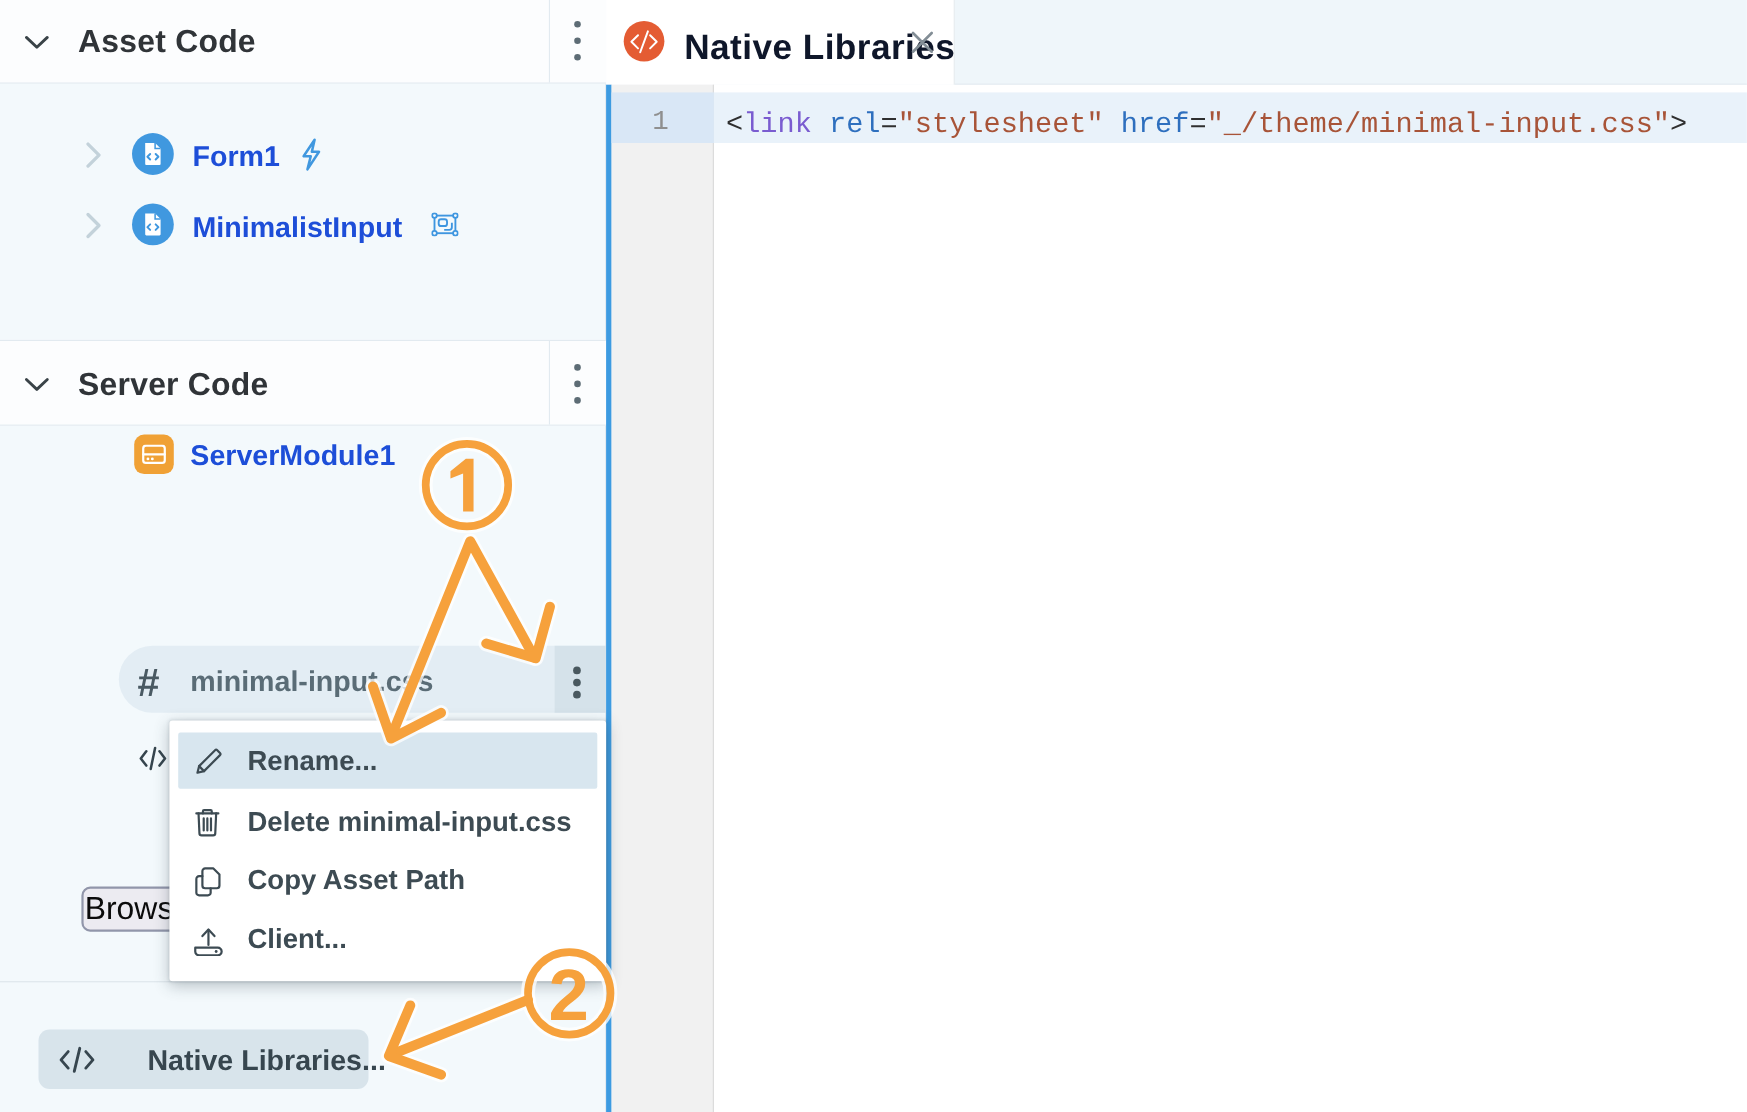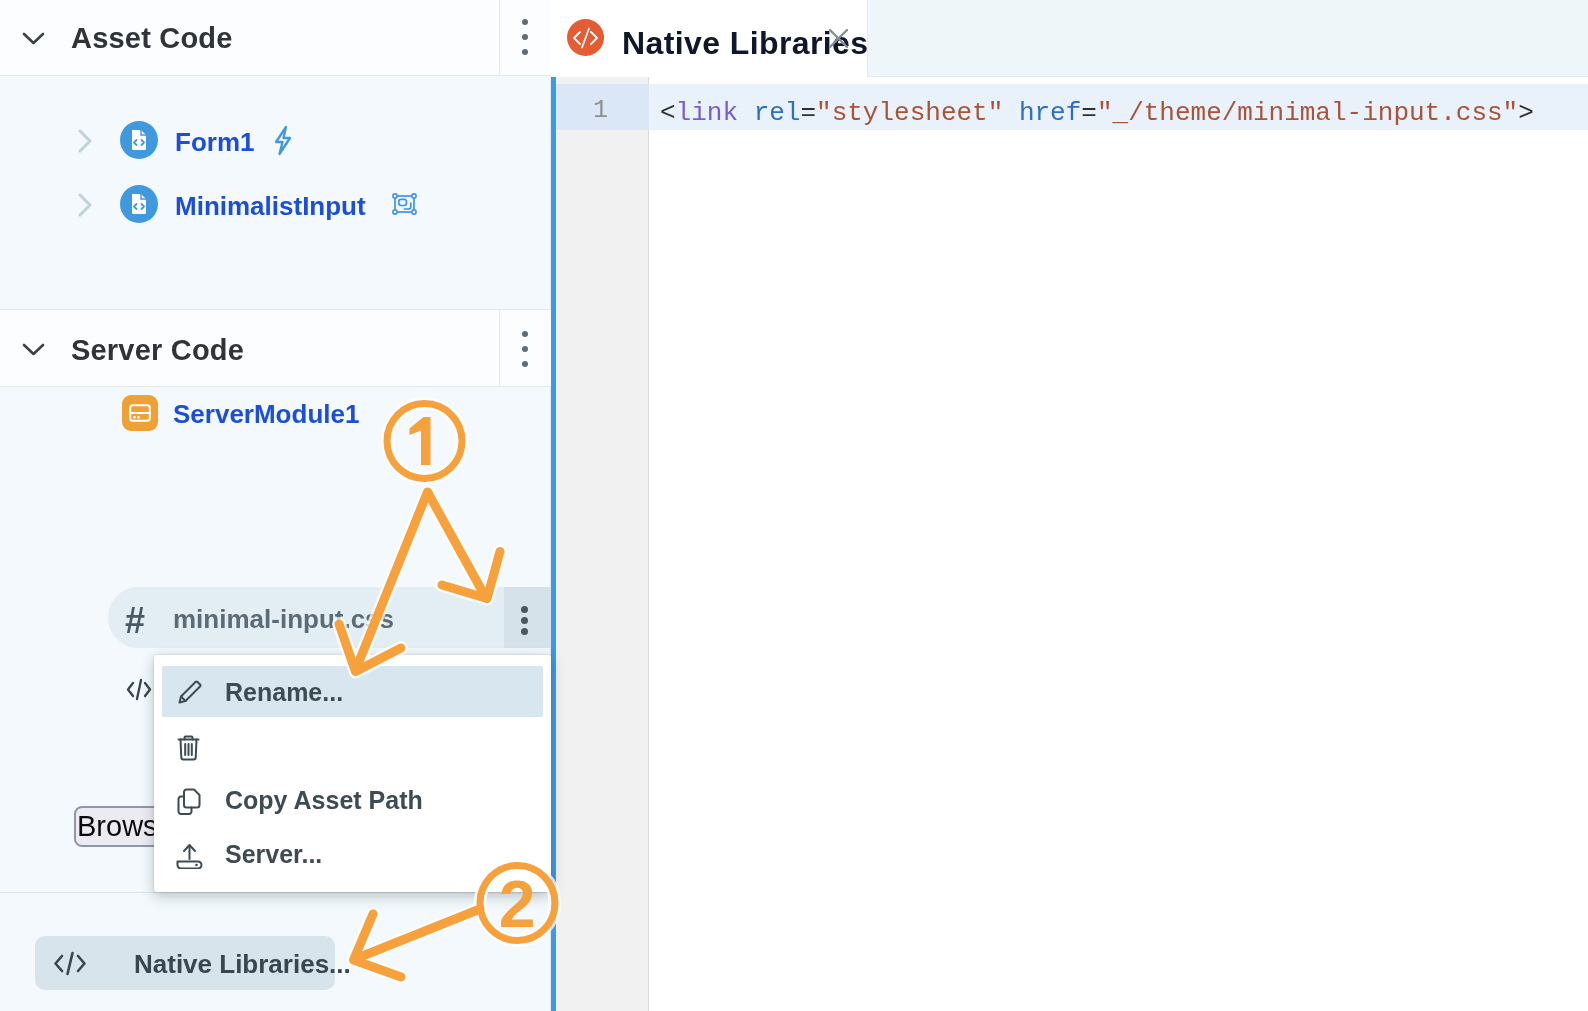--- a/index.html
+++ b/index.html
@@ -175,36 +175,37 @@
     </svg>
   <div class="mi-label" style="top:678px;">Rename...</div>
   <svg class="abs" style="left:177px;top:735px;" width="23" height="26" viewBox="0 0 23 26">
       <g fill="none" stroke="#3d4b53" stroke-width="2" stroke-linecap="round" stroke-linejoin="round">
         <path d="M1.5 4.5 H21.5"></path>
         <path d="M7.5 4.5 V2.5 A1 1 0 0 1 8.5 1.5 H14.5 A1 1 0 0 1 15.5 2.5 V4.5"></path>
         <path d="M3.5 4.5 L4.3 22.5 A2 2 0 0 0 6.3 24.5 H16.7 A2 2 0 0 0 18.7 22.5 L19.5 4.5"></path>
         <path d="M8.2 9 V20 M11.5 9 V20 M14.8 9 V20"></path>
       </g>
     </svg>
+  <div class="mi-label" style="top:733px;">Delete minimal-input.css</div>
   <svg class="abs" style="left:177px;top:788px;" width="24" height="28" viewBox="0 0 24 28">
       <g fill="none" stroke="#3d4b53" stroke-width="2" stroke-linecap="round" stroke-linejoin="round">
         <path d="M9.5 1.5 H17 L22.5 7 V17 A2.5 2.5 0 0 1 20 19.5 H9.5 A2.5 2.5 0 0 1 7 17 V4 A2.5 2.5 0 0 1 9.5 1.5 Z"></path>
         <path d="M14.5 19.5 V23.5 A2.5 2.5 0 0 1 12 26 H4 A2.5 2.5 0 0 1 1.5 23.5 V11 A2.5 2.5 0 0 1 4 8.5 H7"></path>
       </g>
     </svg>
   <div class="mi-label" style="top:786px;">Copy Asset Path</div>
   <svg class="abs" style="left:176px;top:843px;" width="27" height="26" viewBox="0 0 27 26">
       <g fill="none" stroke="#3d4b53" stroke-width="2" stroke-linecap="round" stroke-linejoin="round">
         <path d="M1.5 18.5 H22 A3.5 3.5 0 0 1 25.5 22 A3.5 3.5 0 0 1 22 25.5 H5 A3.5 3.5 0 0 1 1.5 22 Z" stroke-linejoin="round"></path>
         <path d="M13.5 16 V2.5"></path>
         <path d="M8 8 L13.5 2 L19 8"></path>
       </g>
       <circle cx="20.5" cy="22" r="1.3" fill="#3d4b53"></circle>
     </svg>
-  <div class="mi-label" style="top:840px;">Server...</div>
+  <div class="mi-label" style="top:840px;">Client...</div>
 
   <svg class="abs" style="left:0;top:0;" width="1588" height="1011" viewBox="0 0 1588 1011">
     <g fill="none" stroke="#ffffff" stroke-opacity="0.75" stroke-linecap="round" stroke-linejoin="round">
       <circle cx="424.5" cy="441" r="37.5" stroke-width="12.5"></circle>
       <path d="M356 669 L427.5 492 L486 598" stroke-width="14"></path>
       <path d="M339 624 L355.5 671.5 L401 648" stroke-width="14"></path>
       <path d="M500 551.5 L487 598.5 L442 585" stroke-width="14"></path>
       <circle cx="517.5" cy="903" r="37.5" stroke-width="12.5"></circle>
       <path d="M480 909 L355 959" stroke-width="14"></path>
       <path d="M373 914 L353.5 960 L401 977" stroke-width="14"></path>

